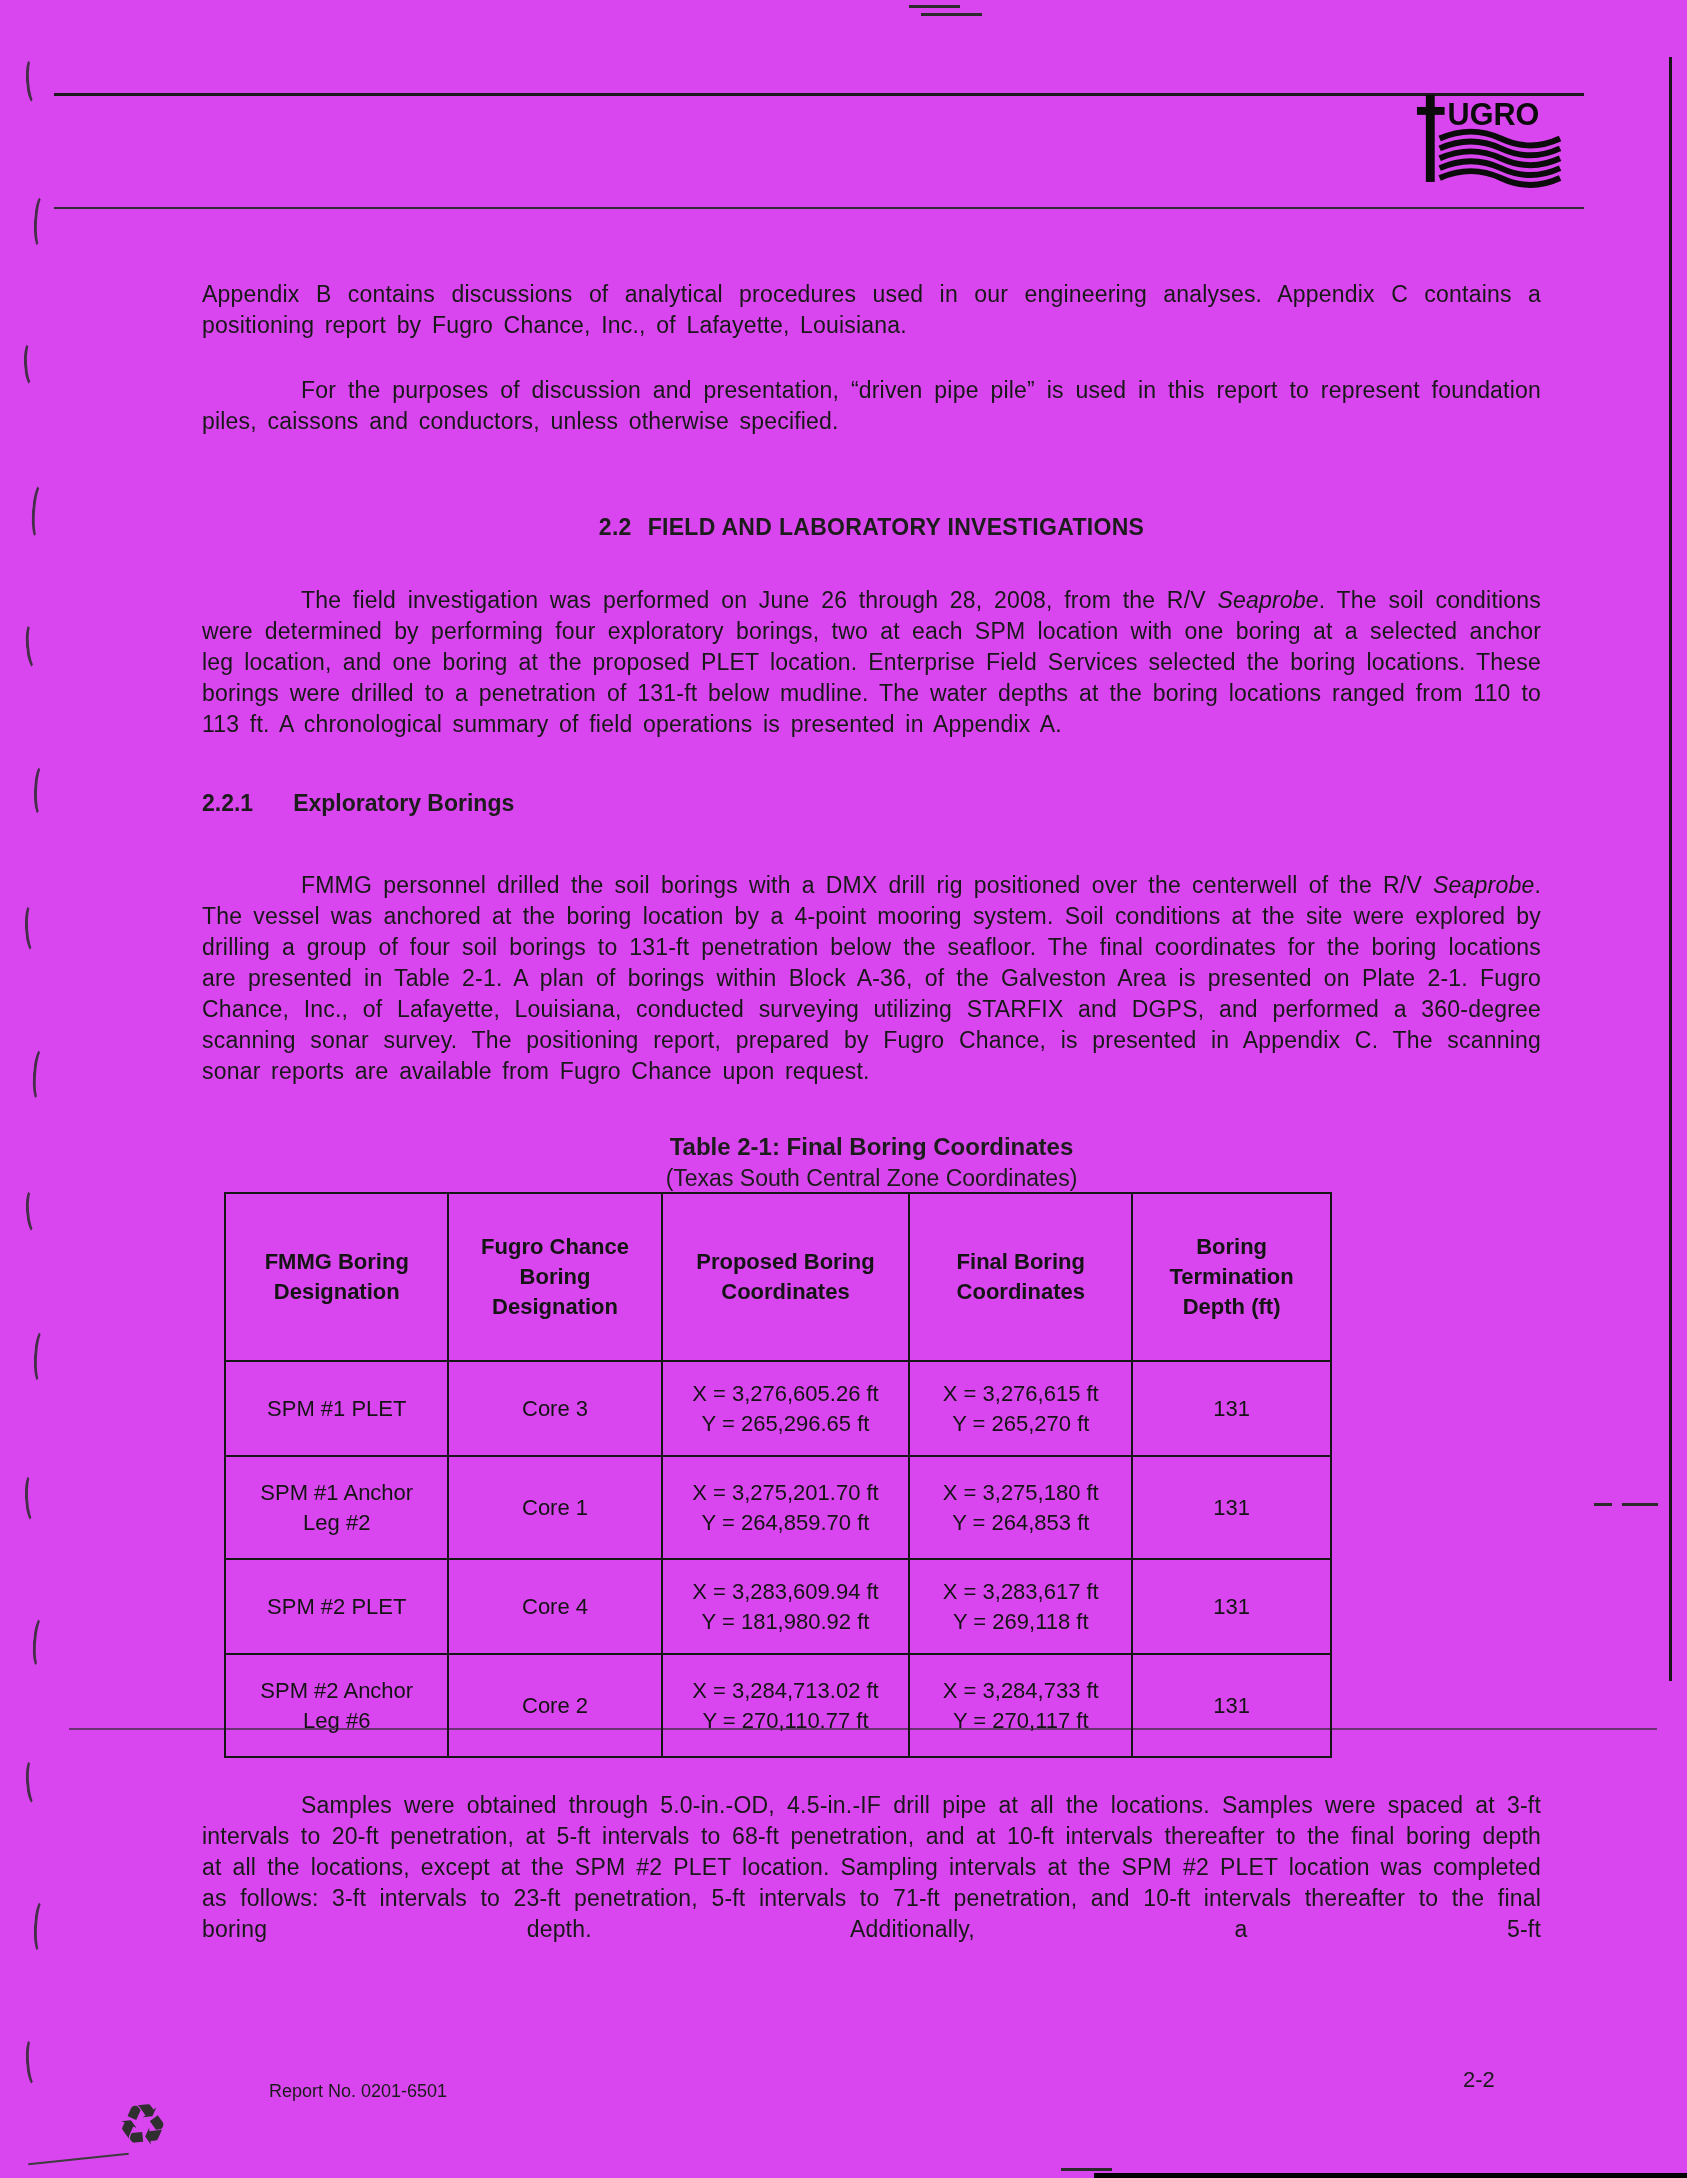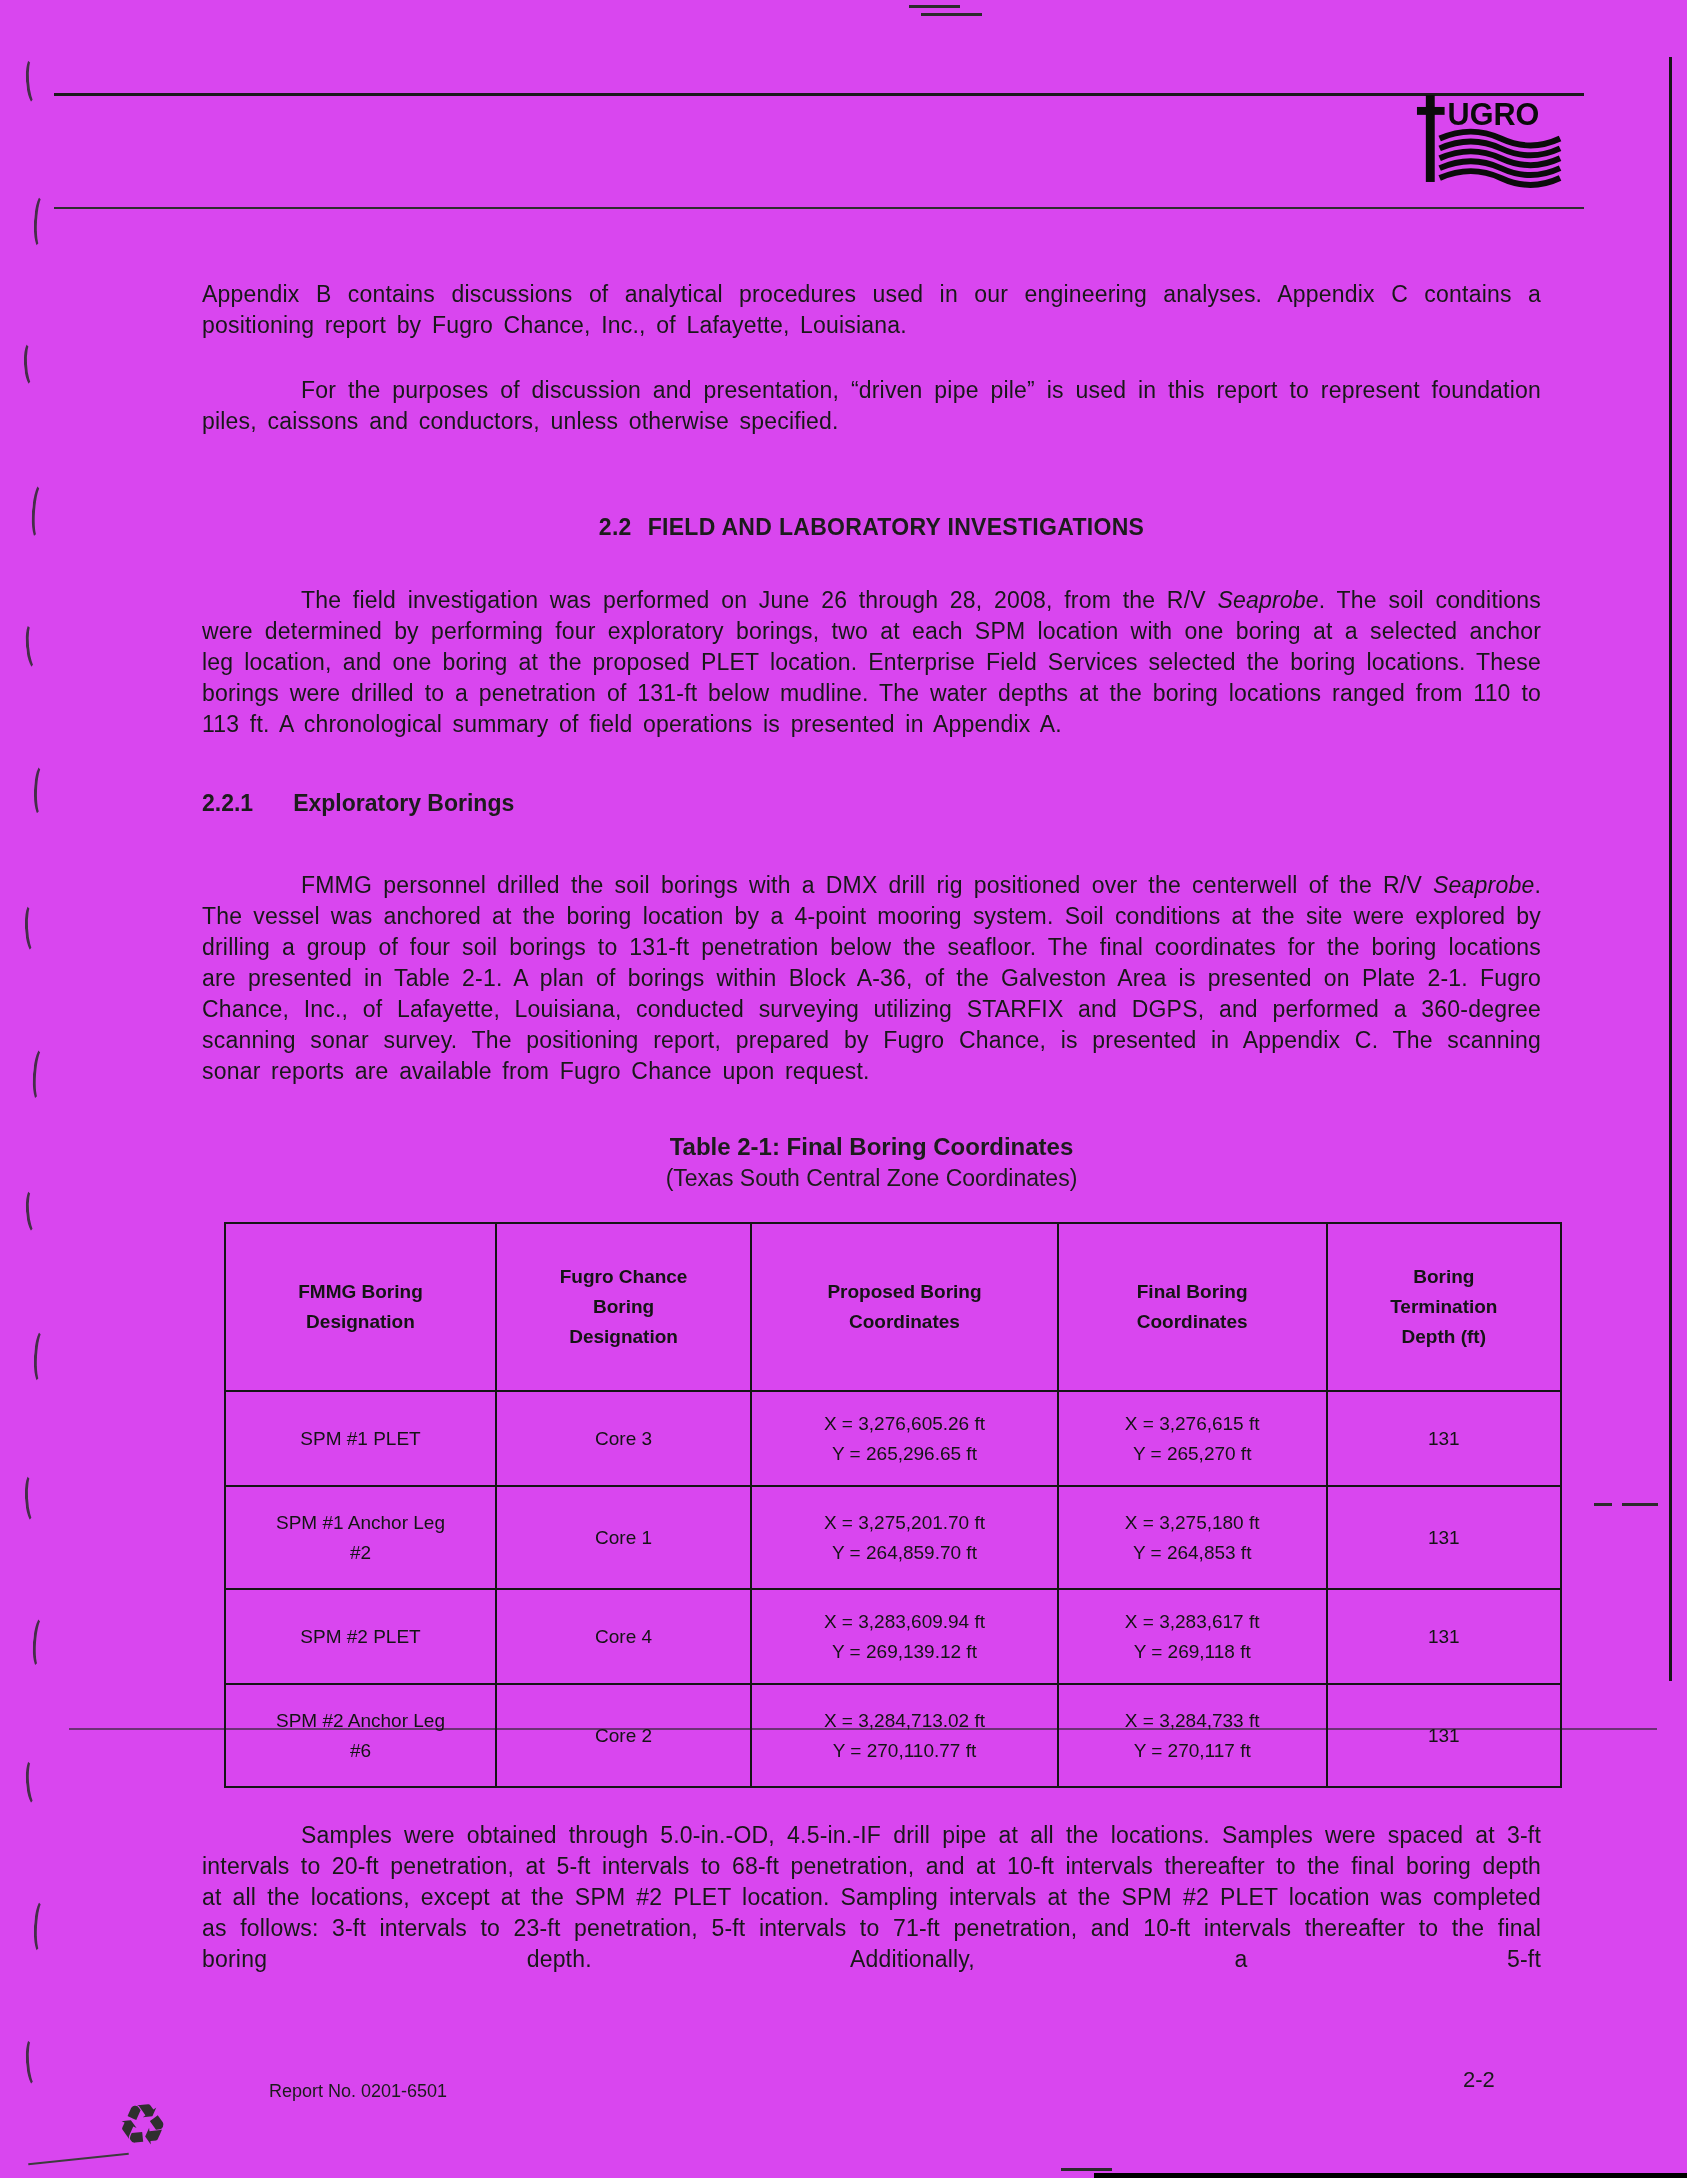--- a/index.html
+++ b/index.html
@@ -49,23 +49,23 @@
   .p3 { margin-top:44px; }
   .subsection-heading { margin-top:50px; font-weight:bold; font-size:23px; }
   .subsection-heading .num { margin-right:40px; }
   .p4 { margin-top:53px; }
   .tbl-title { margin-top:46px; text-align:center; font-weight:bold; font-size:24px; }
   .tbl-subtitle { margin-top:4px; text-align:center; font-size:23px; }
   .p5 { margin-top:32px; text-align-last: justify; }
 
   
   table.boring {
-    margin-top:30px; margin-left:22px;
-    border-collapse:collapse; width:1338px;
-    font-size:19px; color:#141414;
+    margin-left:22px;
+    border-collapse:collapse; width:1108px;
+    font-size:22px; color:#141414;
   }
   table.boring th, table.boring td {
     border:2px solid #151515; text-align:center; vertical-align:middle; padding:6px 8px;
   }
   table.boring th { font-weight:bold; height:168px; }
   table.boring td { height:95px; line-height:30px; }
   tr.tall td { height:103px; }
   .hwrap { display:inline-block; line-height:30px; }
   .hw1 { max-width:163px; } .hw2 { max-width:158px; } .hw3 { max-width:198px; }
   .hw4 { max-width:149px; } .hw5 { max-width:144px; }
@@ -189,21 +189,21 @@
             <div>X = 3,275,180 ft</div>
             <div>Y = 264,853 ft</div>
           </td>
           <td>131</td>
         </tr>
         <tr>
           <td><span class="dwrap">SPM #2 PLET</span></td>
           <td>Core 4</td>
           <td>
             <div>X = 3,283,609.94 ft</div>
-            <div>Y = 269,139.12 ft</div>
+            <div>Y = 181,980.92 ft</div>
           </td>
           <td>
             <div>X = 3,283,617 ft</div>
             <div>Y = 269,118 ft</div>
           </td>
           <td>131</td>
         </tr>
         <tr class="tall">
           <td><span class="dwrap">SPM #2 Anchor Leg #6</span></td>
           <td>Core 2</td>

